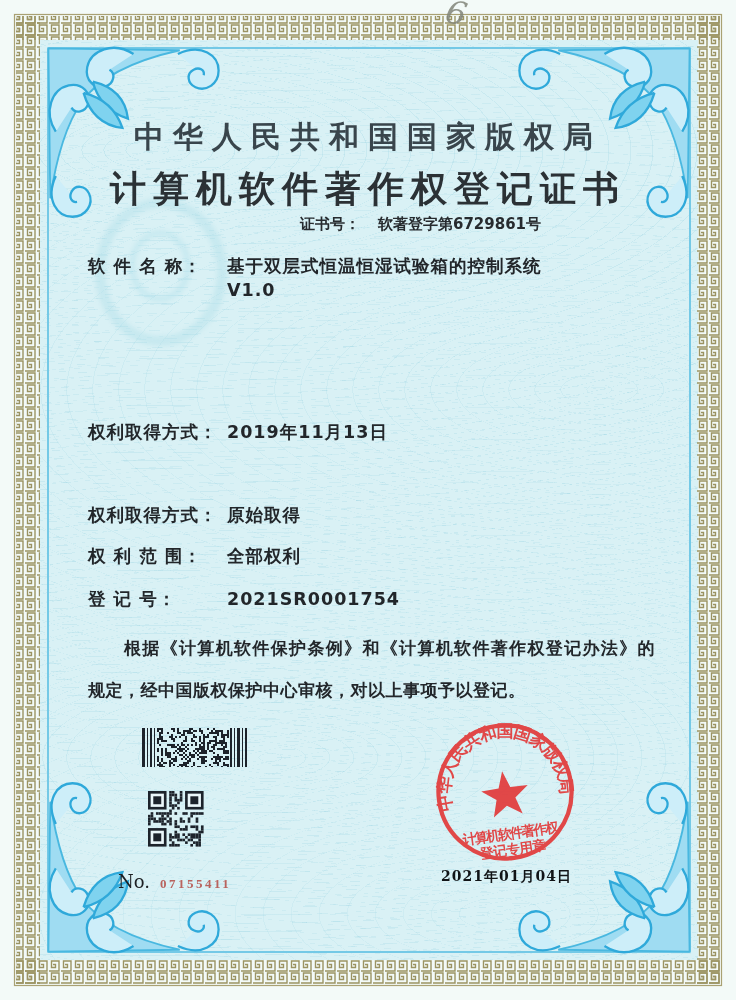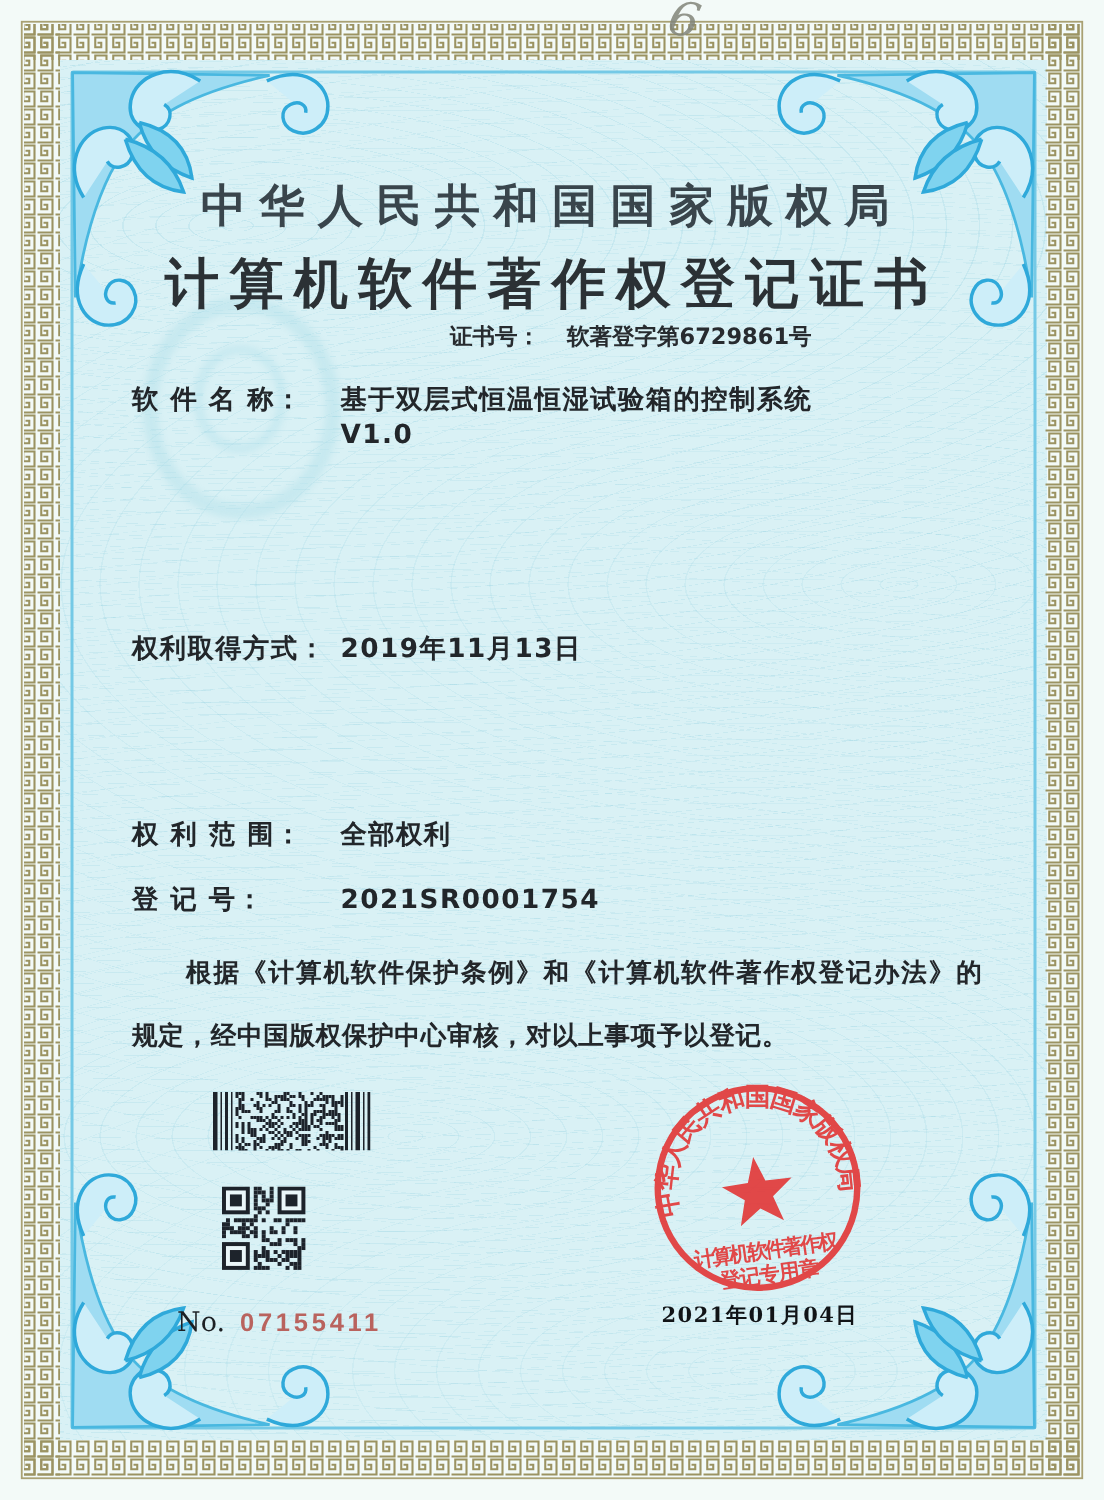--- a/index.html
+++ b/index.html
@@ -24,22 +24,22 @@
   .cert-title{left:0;top:165px;width:736px;text-align:center;font-family:"DejaVu Serif","Liberation Serif",serif;
     font-size:36px;font-weight:700;letter-spacing:7px;color:#2b3135;}
   .certno{left:300px;top:215px;width:348px;text-align:left;font-size:15px;font-weight:600;color:#272b2f;}
   .certno .sp{display:inline-block;width:18px;}
   .field{left:88px;font-size:17.5px;font-weight:600;color:#22262a;letter-spacing:1px;}
   .flabel{display:inline-block;width:139px;}
   .v2{left:227px;font-size:17.5px;font-weight:600;color:#22262a;letter-spacing:1px;}
   .stmt{left:88px;width:567px;font-size:17px;font-weight:600;color:#22262a;letter-spacing:.5px;}
   .stmt1{text-align:justify;text-align-last:justify;padding-left:36px;width:531px;}
   .noline{left:118px;top:871px;font-size:18px;color:#1c2024;font-family:"DejaVu Serif","Liberation Serif",serif;}
-  .noline .digits{color:#b9635e;font-family:Liberation Sans, sans-serif;
-    letter-spacing:2.5px;font-size:17px;margin-left:10px;font-weight:600;margin-top:16px;}
+  .noline .digits{color:#b9635e;font-family:Liberation Serif, serif;
+    letter-spacing:2.5px;font-size:13px;margin-left:10px;font-weight:600;margin-top:16px;}
   .issue-date{left:441px;top:868px;width:180px;font-size:14px;font-weight:700;color:#111417;
     font-family:"DejaVu Serif","Liberation Serif",serif;letter-spacing:1px;}
   .hand6{left:446px;top:-6px;font-family:"DejaVu Serif","Liberation Serif",serif;font-style:italic;
     font-size:32px;color:#82857a;transform:rotate(14deg);z-index:9;opacity:.85;}
   .seal-wrap{left:429px;top:716px;width:152px;height:152px;transform:rotate(-8deg);opacity:.92;z-index:8;}
   .flourish{width:185px;height:185px;z-index:3;}
   .fl-tl{left:41px;top:41px;}
   .fl-tr{right:39px;top:41px;transform:scaleX(-1);}
   .fl-bl{left:41px;bottom:41px;transform:scaleY(-1);}
   .fl-br{right:39px;bottom:41px;transform:scale(-1,-1);}
@@ -128,20 +128,23 @@
     <span class="flabel">软 件 名 称：</span><span>基于双层式恒温恒湿试验箱的控制系统</span>
   </div>
   <div class="abs v2" style="top:280px;z-index:5">V1.0</div>
 
 
   <div class="abs field" style="top:420px;z-index:5">
     <span class="flabel">权利取得方式：</span><span>2019年11月13日</span>
   </div>
 
 
+  <div class="abs field" style="top:503px;z-index:5">
+    <span class="flabel">权利取得方式：</span><span>原始取得</span>
+  </div>
 
   <div class="abs field" style="top:544px;z-index:5">
     <span class="flabel">权 利 范 围：</span><span>全部权利</span>
   </div>
 
   <div class="abs field" style="top:587px;z-index:5">
     <span class="flabel">登  记  号：</span><span>2021SR0001754</span>
   </div>
 
   <div class="abs stmt" style="top:679px;z-index:5">规定，经中国版权保护中心审核，对以上事项予以登记。</div>

